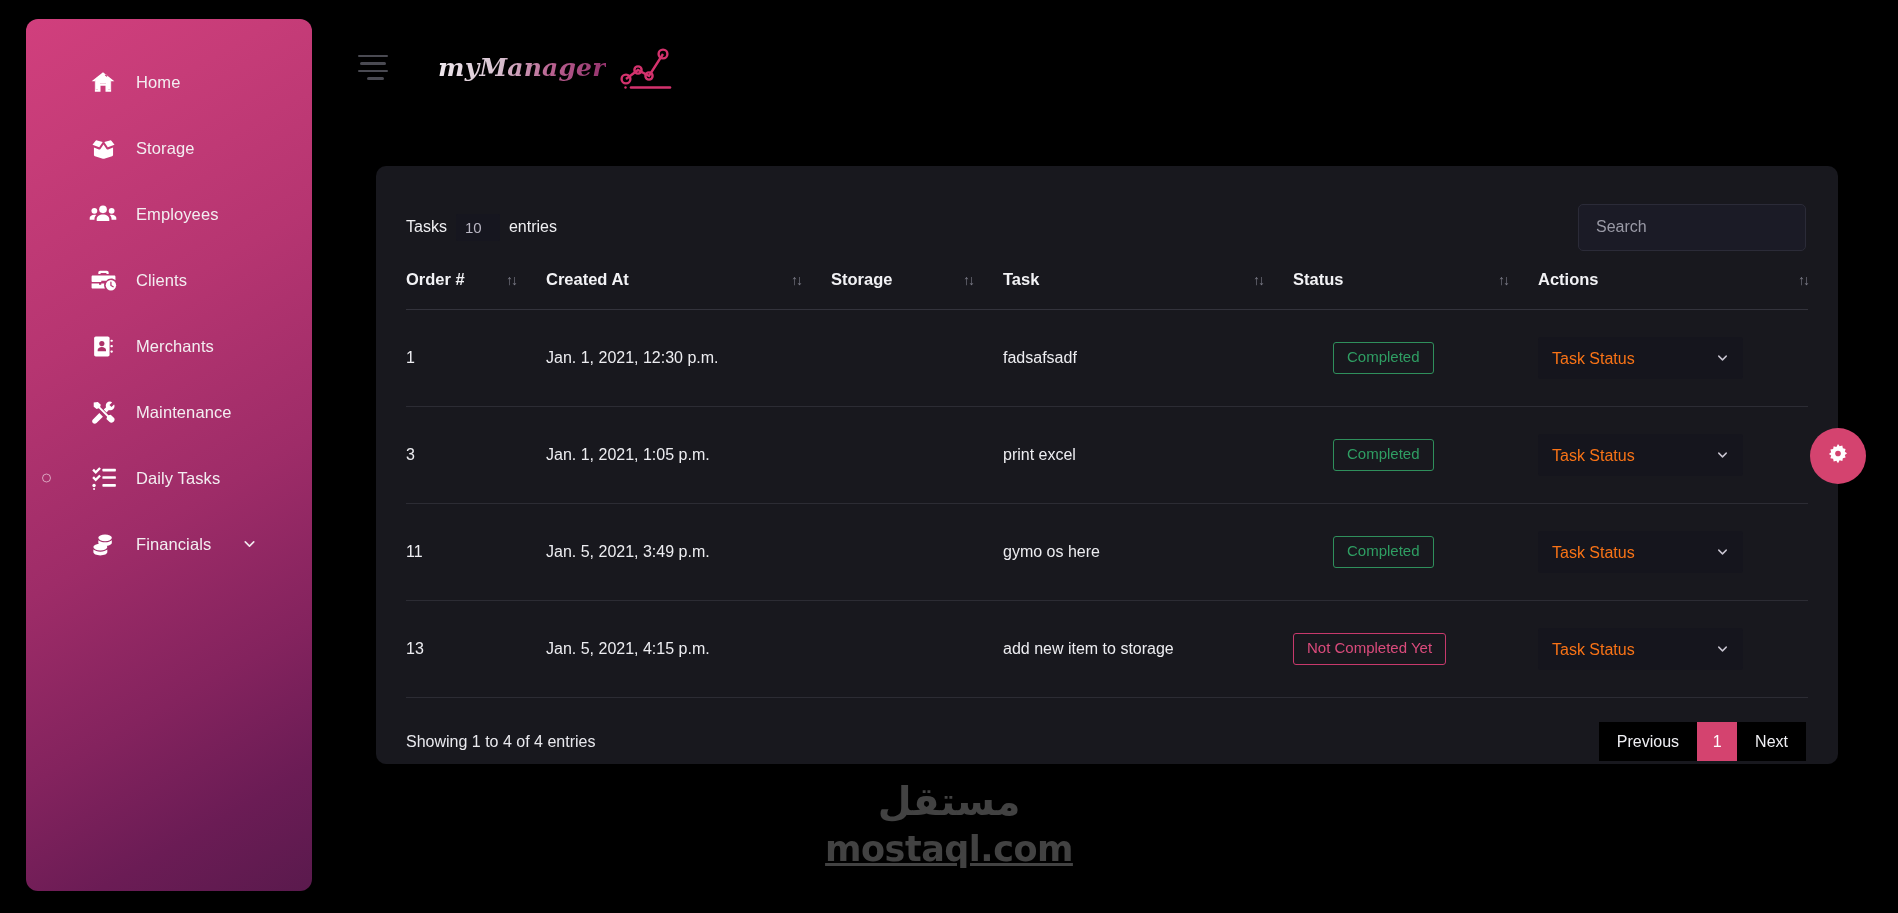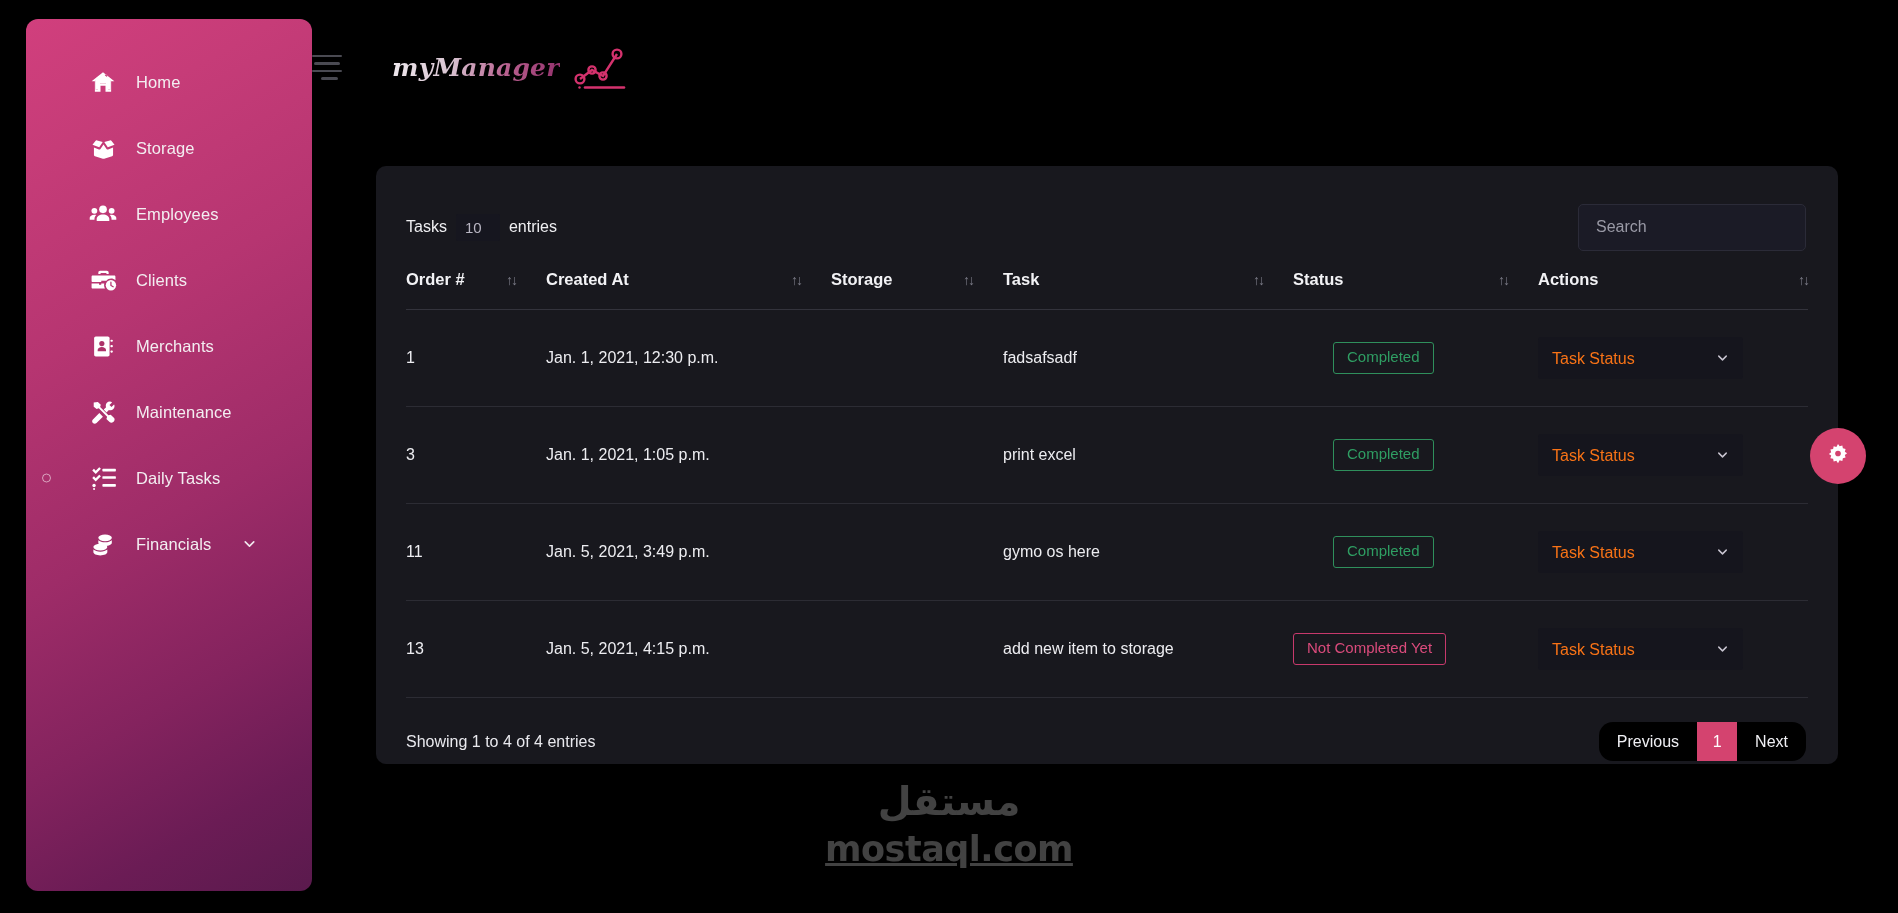--- a/index.html
+++ b/index.html
@@ -80,20 +80,21 @@
 
   
   .topbar {
     position: absolute;
     left: 312px;
     top: 19px;
     right: 0;
     height: 96px;
     display: flex;
     align-items: center;
+    padding-left: 46px;
   }
   .hamburger {
     width: 34px;
     height: 26px;
     display: flex;
     flex-direction: column;
     justify-content: center;
     gap: 5px;
     cursor: pointer;
   }
@@ -280,21 +281,21 @@
     justify-content: space-between;
     padding: 24px 32px 0 30px;
     gap: 20px;
   }
   .info-text {
     color: #e9e9ee;
     font-size: 16px;
   }
   .pager {
     display: flex;
-    border-radius: 14px;
+    border-radius: 0;
     overflow: hidden;
   }
   .pager button {
     border: none;
     background: #000000;
     color: #f0f0f4;
     font-family: "Liberation Sans", sans-serif;
     font-size: 16px;
     padding: 0 18px;
     height: 39px;

